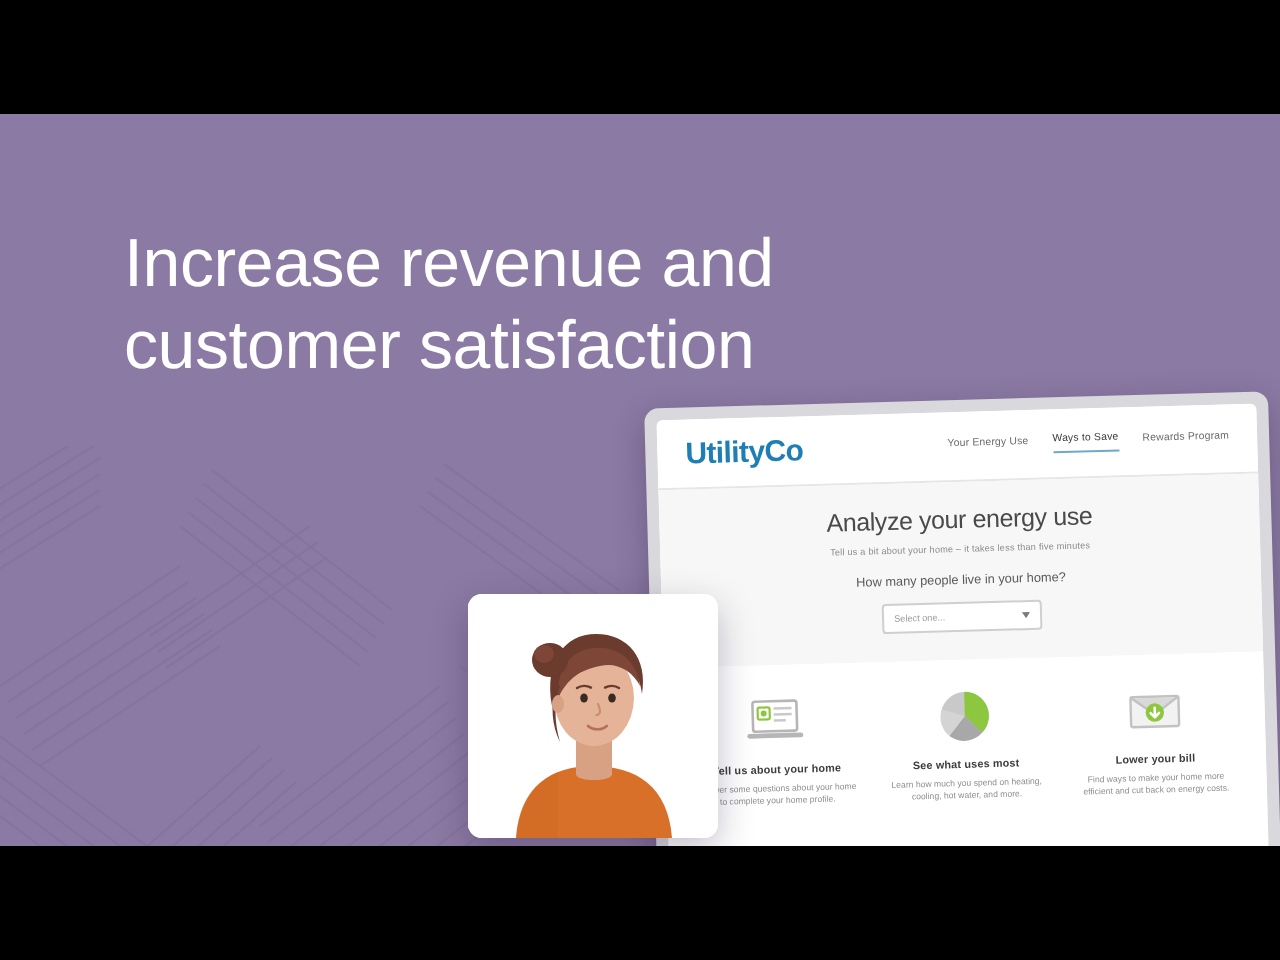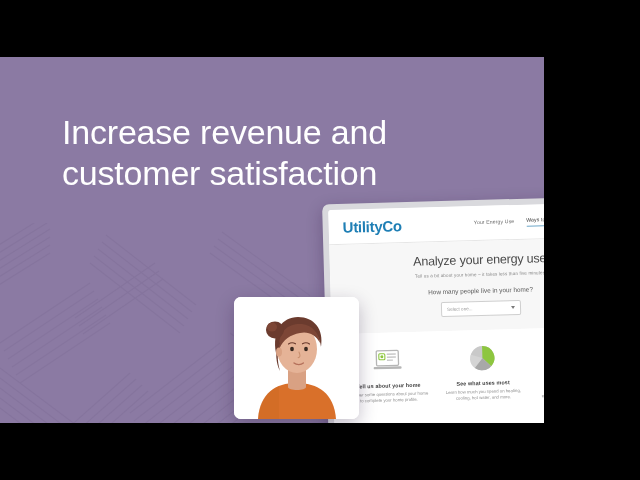--- a/index.html
+++ b/index.html
@@ -6,21 +6,21 @@
   body{width:640px;height:480px;overflow:hidden;font-family:"Liberation Sans",sans-serif;}
 
   #stage{position:relative;width:640px;height:480px;background:#000;overflow:hidden;}
 
   
   .bar{position:absolute;left:0;width:640px;background:#000;z-index:50;}
   .bar.top{top:0;height:57px;}
   .bar.bottom{bottom:0;height:57px;}
 
   
-  #slide{position:absolute;left:0;top:57px;width:544px;height:366px;background:#8b7aa3;overflow:hidden;}
+  #slide{position:absolute;left:0;top:57px;width:640px;height:366px;background:#8b7aa3;overflow:hidden;}
 
   
   #texture{position:absolute;left:-20px;bottom:-30px;width:330px;height:230px;opacity:.5;}
 
   
   #headline{position:absolute;left:62px;top:55px;color:#fff;font-size:34px;line-height:1.22;
             font-weight:400;letter-spacing:-0.2px;white-space:pre-line;}
 
   
   #laptop{position:absolute;left:322px;top:143px;width:312px;height:245px;

